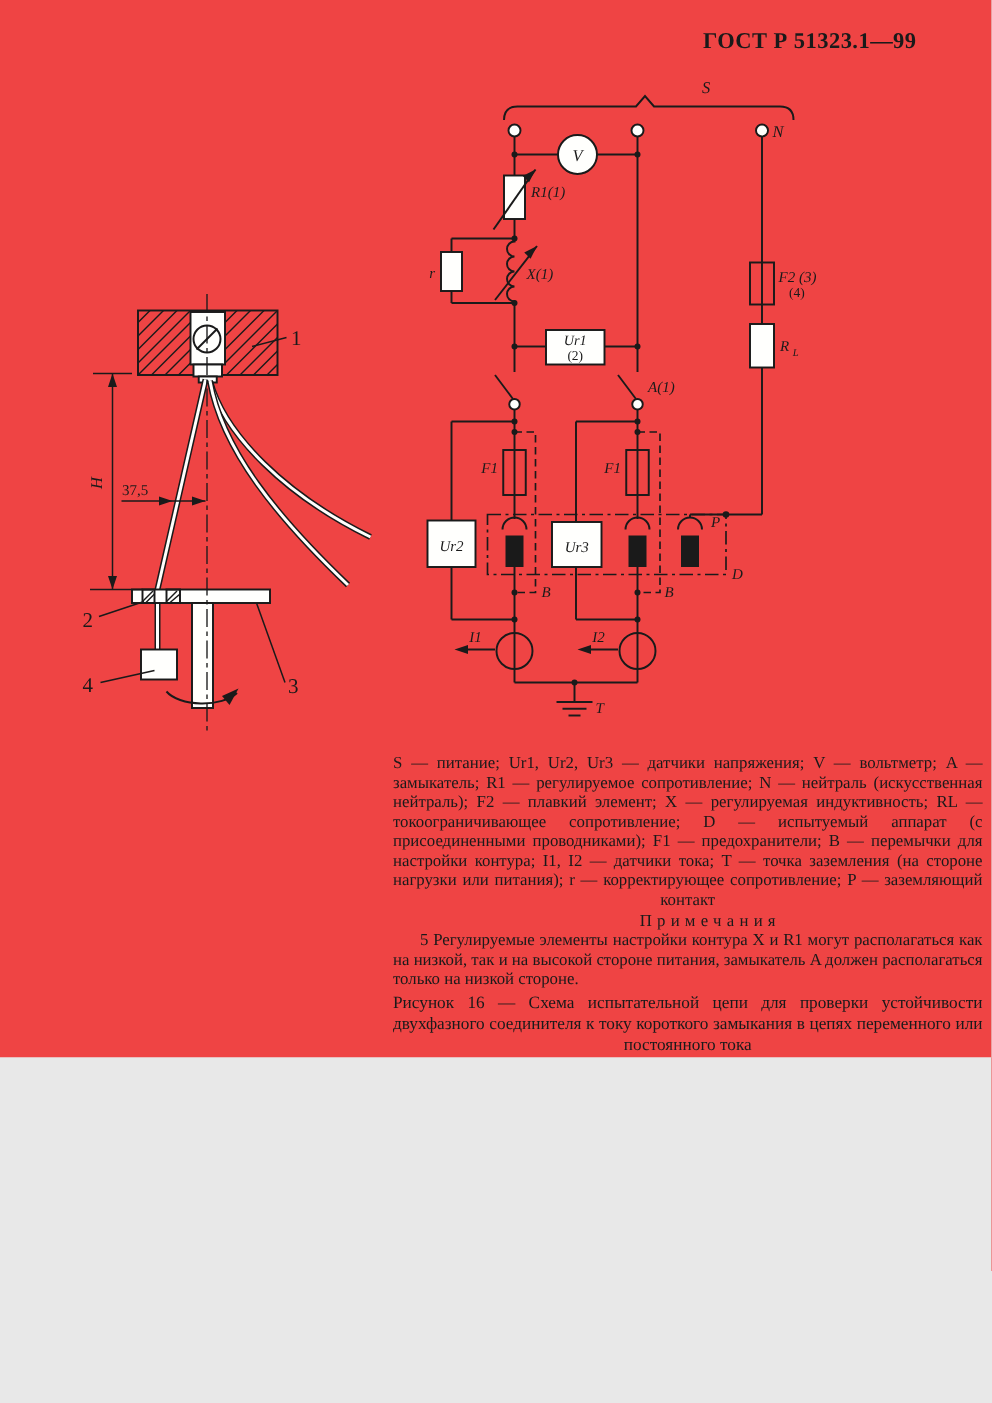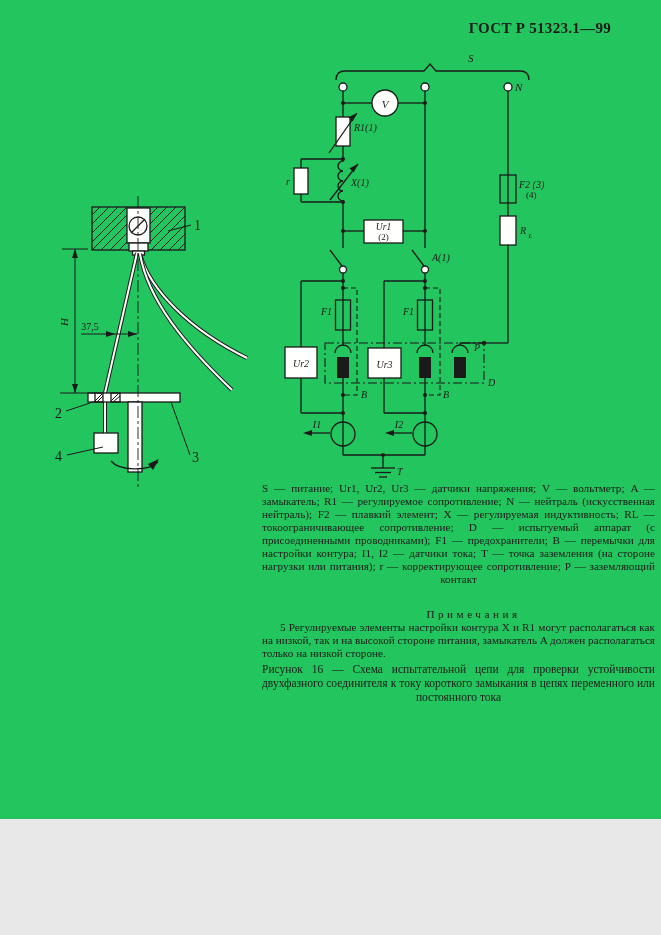--- a/index.html
+++ b/index.html
@@ -1,25 +1,25 @@
 <!DOCTYPE html>
 <html><head>
 <meta charset="utf-8">
 <style>
   html,body{margin:0;padding:0;background:#e8e8e8;}
-  .page{position:relative;width:661px;height:819px;background:#22c55e;color:#1a1a1a;
+  .page{position:relative;width:661px;height:705px;background:#ef4444;color:#1a1a1a;
         font-family:"Liberation Serif","DejaVu Serif",serif;overflow:hidden;}
   .header{position:absolute;left:300px;top:20px;width:311px;text-align:right;
           font-size:15px;font-weight:bold;letter-spacing:.3px;}
   .fig15{position:absolute;left:40px;top:190px;}
   .fig16{position:absolute;left:280px;top:50px;}
   .fig15-caption-block{position:absolute;left:46px;top:505px;width:224px;text-align:center;}
   .fig15-items{font-size:10.5px;font-style:italic;margin-bottom:5px;}
   .fig15-caption{font-size:12px;font-weight:bold;line-height:15px;}
-  .legend{position:absolute;left:262px;top:482px;width:393px;font-size:11.2px;
+  .legend{position:absolute;left:262px;top:503px;width:393px;font-size:11.2px;
           line-height:13px;text-align:justify;text-align-last:center;}
   .notes{position:absolute;left:262px;top:608px;width:393px;font-size:11.2px;line-height:13px;}
   .notes-title{text-indent:30px;letter-spacing:3.5px;text-align:center;}
   .note{margin:0;text-indent:18px;text-align:justify;}
   .fig16-caption{position:absolute;left:262px;top:662px;width:393px;font-size:11.5px;
           line-height:14px;text-align:justify;text-align-last:center;}
   .page-number{position:absolute;left:572px;top:847px;width:30px;text-align:center;font-size:13px;}
   svg{overflow:visible;}
   svg text{font-family:"Liberation Serif","DejaVu Serif",serif;fill:#1a1a1a;}
   .it{font-style:italic;}

